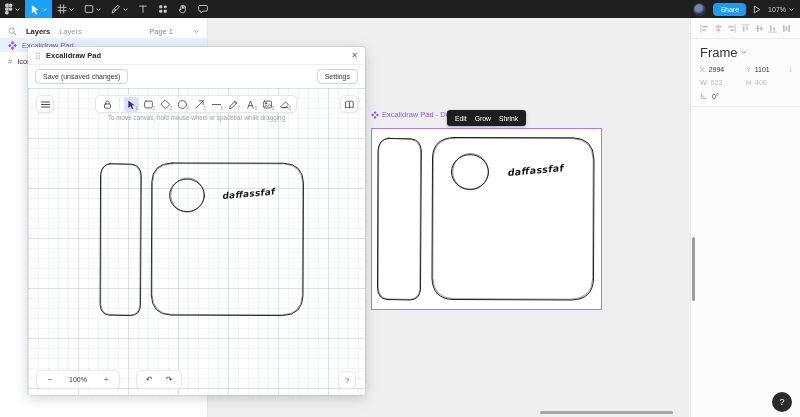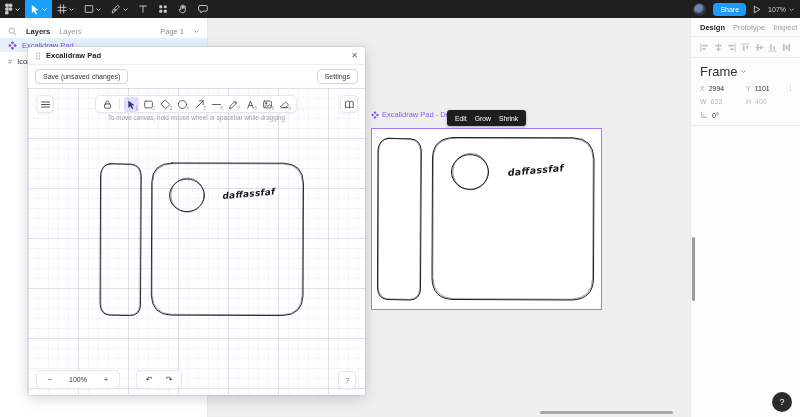--- a/index.html
+++ b/index.html
@@ -16,21 +16,21 @@
   .avatar { width:13px; height:13px; border-radius:50%; background:radial-gradient(circle at 40% 35%, #6d86b0 0 35%, #1c2b4a 70%); border:1px solid #3a3a3a; }
   .share-btn { background:#1d9bf6; color:#fff; font-size:7px; border:none; border-radius:4px; padding:3px 7px; line-height:1; }
   .zoom-chip { display:flex; align-items:center; gap:3px; color:#cfcfcf; font-size:7px; }
   .caret { display:block; }
 
   
   .sidebar { position:absolute; left:0; top:18px; width:208px; height:399px; background:#ffffff; border-right:1px solid #e6e6e6; z-index:5; }
   .sb-tabs { height:14px; display:flex; align-items:flex-end; gap:9px; padding:0 8px; margin-top:4px; }
   .sb-tab { font-size:7.5px; color:#9b9b9b; }
   .sb-tab.active { color:#1e1e1e; font-weight:bold; }
-  .page-chip { margin-left:auto; display:flex; align-items:center; gap:10px; font-size:7.5px; color:#8a8a8a;margin-top:32px; }
+  .page-chip { margin-left:auto; display:flex; align-items:center; gap:21px; font-size:7.5px; color:#8a8a8a;margin-top:32px; }
   .layer-row { height:14px; display:flex; align-items:center; gap:5px; padding:0 8px; font-size:7.5px; color:#333; margin-top:2px; }
   .layer-row.selected { background:#e5f2fc; color:#7b52e0; }
   .frame-glyph { color:#9a9a9a; font-size:7.5px; }
 
   
   .rpanel { position:absolute; left:690px; top:18px; width:110px; height:399px; background:#fcfcfc; border-left:1px solid #e7e7e7; z-index:5; }
   .rp-tabs { display:flex; gap:8px; padding:5px 9px 4px 9px; border-bottom:1px solid #ececec; }
   .rp-tab { font-size:7.5px; color:#9b9b9b; }
   .rp-tab.active { color:#1e1e1e; font-weight:bold; }
   .rp-align { display:flex; align-items:center; justify-content:space-between; padding:6px 9px 5px 9px; border-bottom:1px solid #ececec; }
@@ -253,25 +253,20 @@
   <div class="ctx-toolbar">
     <span class="ctx-item">Edit</span>
     <span class="ctx-item">Grow</span>
     <span class="ctx-item">Shrink</span>
   </div>
 
   <div class="vscroll"></div>
   <div class="hscroll"></div>
 
   <aside class="rpanel">
-    <div class="rp-tabs">
-      <span class="rp-tab active">Design</span>
-      <span class="rp-tab">Prototype</span>
-      <span class="rp-tab">Inspect</span>
-    </div>
     <div class="rp-align">
       <svg class="ic" width="9" height="9" viewBox="0 0 10 10">
           <g fill="#c2c2c2">
             <rect x="0.5" y="0.5" width="1" height="9"></rect>
             <rect x="2.5" y="2" width="6" height="2" rx="0.5"></rect>
             <rect x="2.5" y="5.8" width="4" height="2" rx="0.5"></rect>
           </g>
         </svg>
       <svg class="ic" width="9" height="9" viewBox="0 0 10 10">
           <g fill="#c2c2c2">

